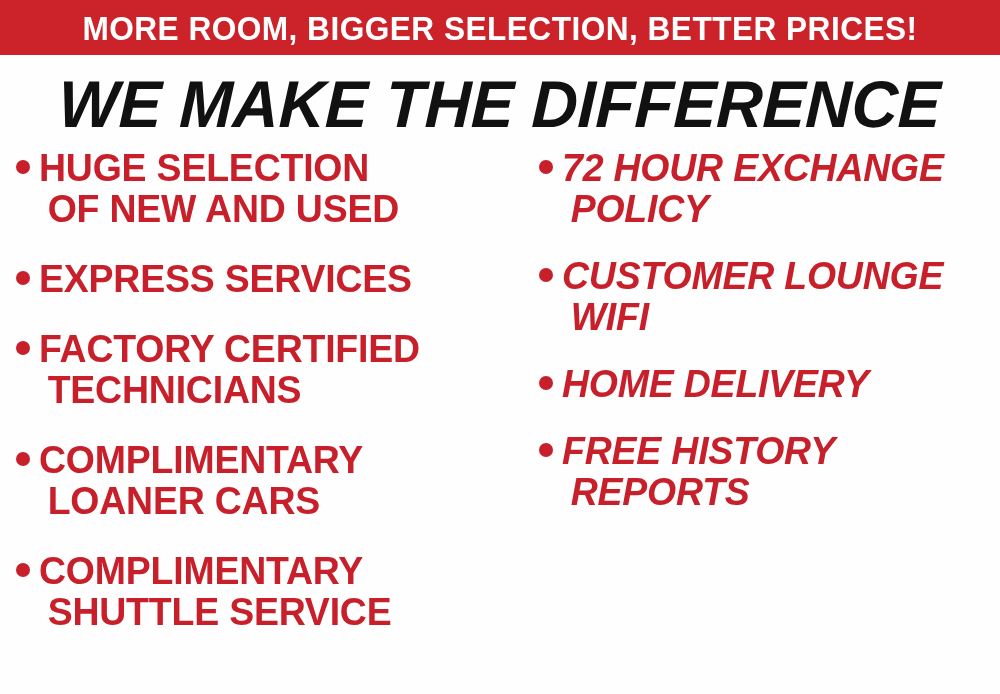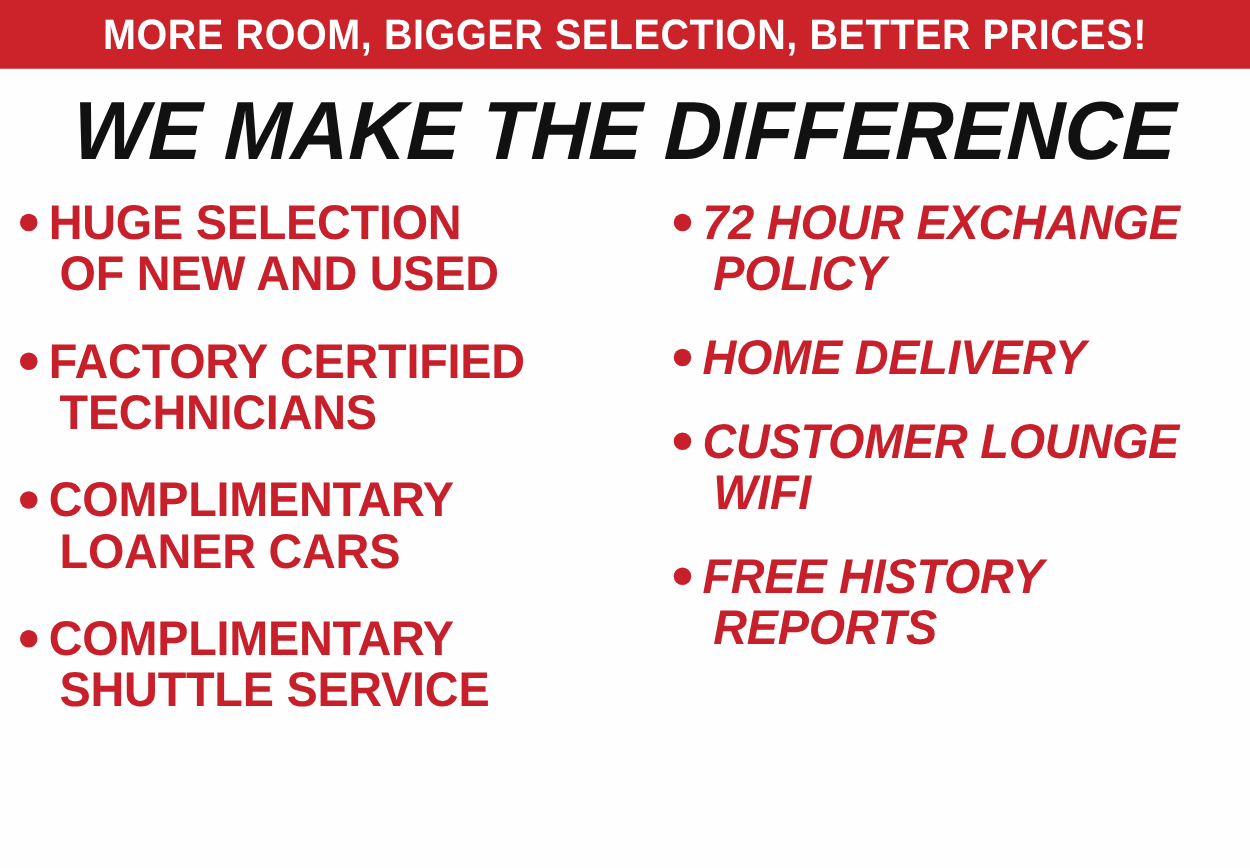--- a/index.html
+++ b/index.html
@@ -60,21 +60,21 @@
     letter-spacing: 0px;
     transform: scaleX(0.97) skewX(-2deg);
     transform-origin: center center;
     white-space: nowrap;
   }
 
   
   .columns {
     position: absolute;
     left: 0;
-    top: 158px;
+    top: 147px;
     width: 1000px;
     height: 536px;
     display: flex;
     gap: 24px;
   }
   .col {
     position: relative;
     box-sizing: border-box;
   }
   .col-left {
@@ -142,20 +142,26 @@
         <div class="feature">
           <span class="bullet"></span>
           <div class="feature-lines">
             <div class="line">HUGE SELECTION</div>
             <div class="line indent">OF NEW AND USED</div>
           </div>
         </div>
         <div class="feature">
           <span class="bullet"></span>
           <div class="feature-lines">
+            <div class="line">EXPRESS SERVICES</div>
+          </div>
+        </div>
+        <div class="feature">
+          <span class="bullet"></span>
+          <div class="feature-lines">
             <div class="line">FACTORY CERTIFIED</div>
             <div class="line indent">TECHNICIANS</div>
           </div>
         </div>
         <div class="feature">
           <span class="bullet"></span>
           <div class="feature-lines">
             <div class="line">COMPLIMENTARY</div>
             <div class="line indent">LOANER CARS</div>
           </div>
@@ -172,33 +178,33 @@
         <div class="feature">
           <span class="bullet"></span>
           <div class="feature-lines">
             <div class="line">72 HOUR EXCHANGE</div>
             <div class="line indent">POLICY</div>
           </div>
         </div>
         <div class="feature">
           <span class="bullet"></span>
           <div class="feature-lines">
-            <div class="line">HOME DELIVERY</div>
-          </div>
-        </div>
-        <div class="feature">
-          <span class="bullet"></span>
-          <div class="feature-lines">
             <div class="line">CUSTOMER LOUNGE</div>
             <div class="line indent">WIFI</div>
           </div>
         </div>
         <div class="feature">
           <span class="bullet"></span>
           <div class="feature-lines">
+            <div class="line">HOME DELIVERY</div>
+          </div>
+        </div>
+        <div class="feature">
+          <span class="bullet"></span>
+          <div class="feature-lines">
             <div class="line">FREE HISTORY</div>
             <div class="line indent">REPORTS</div>
           </div>
         </div>
       </div>
   </div>
 
 </div>
 
 </body></html>

